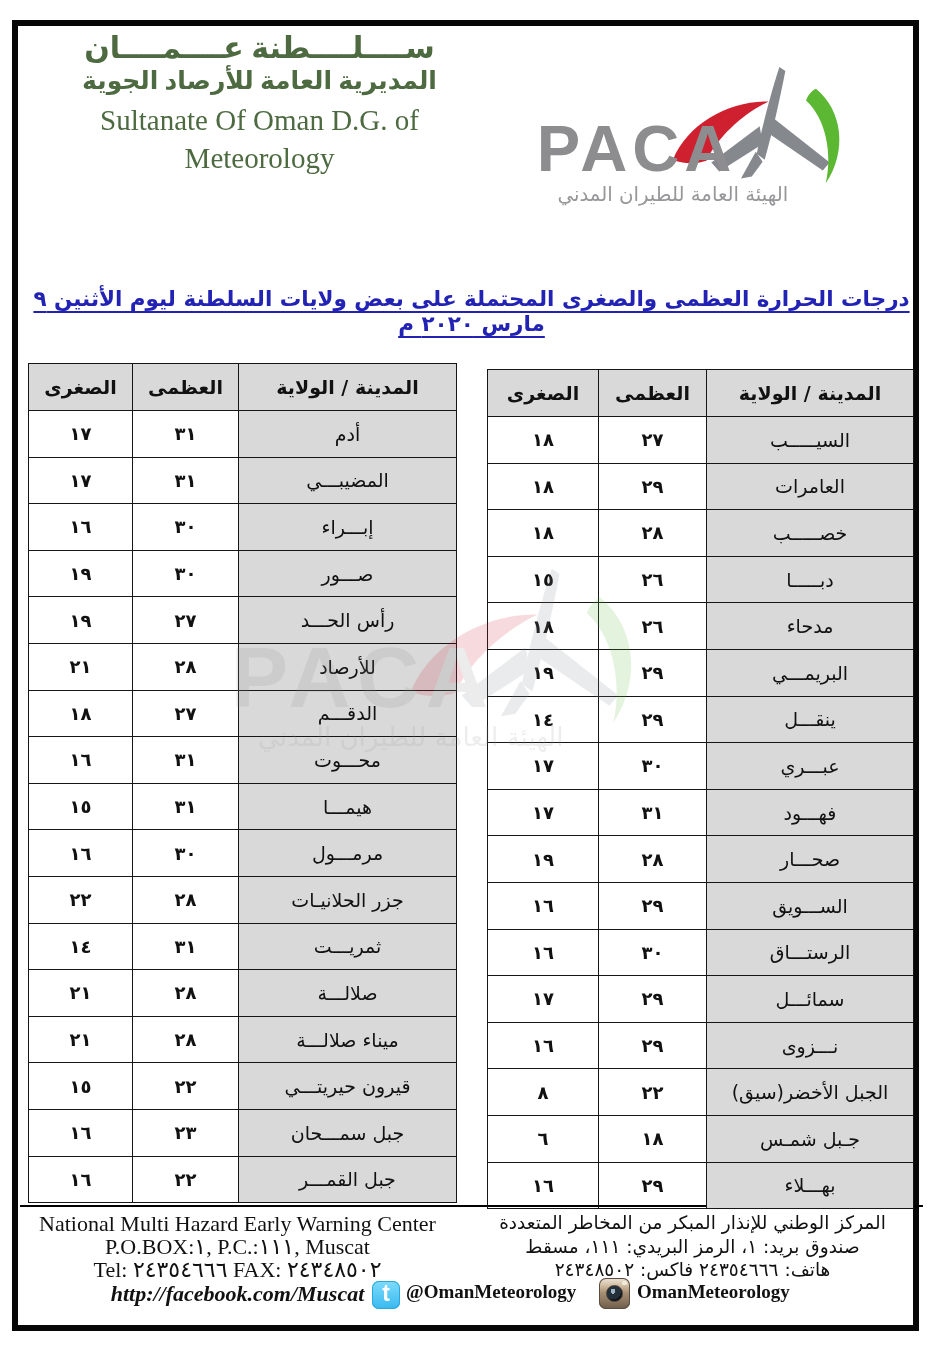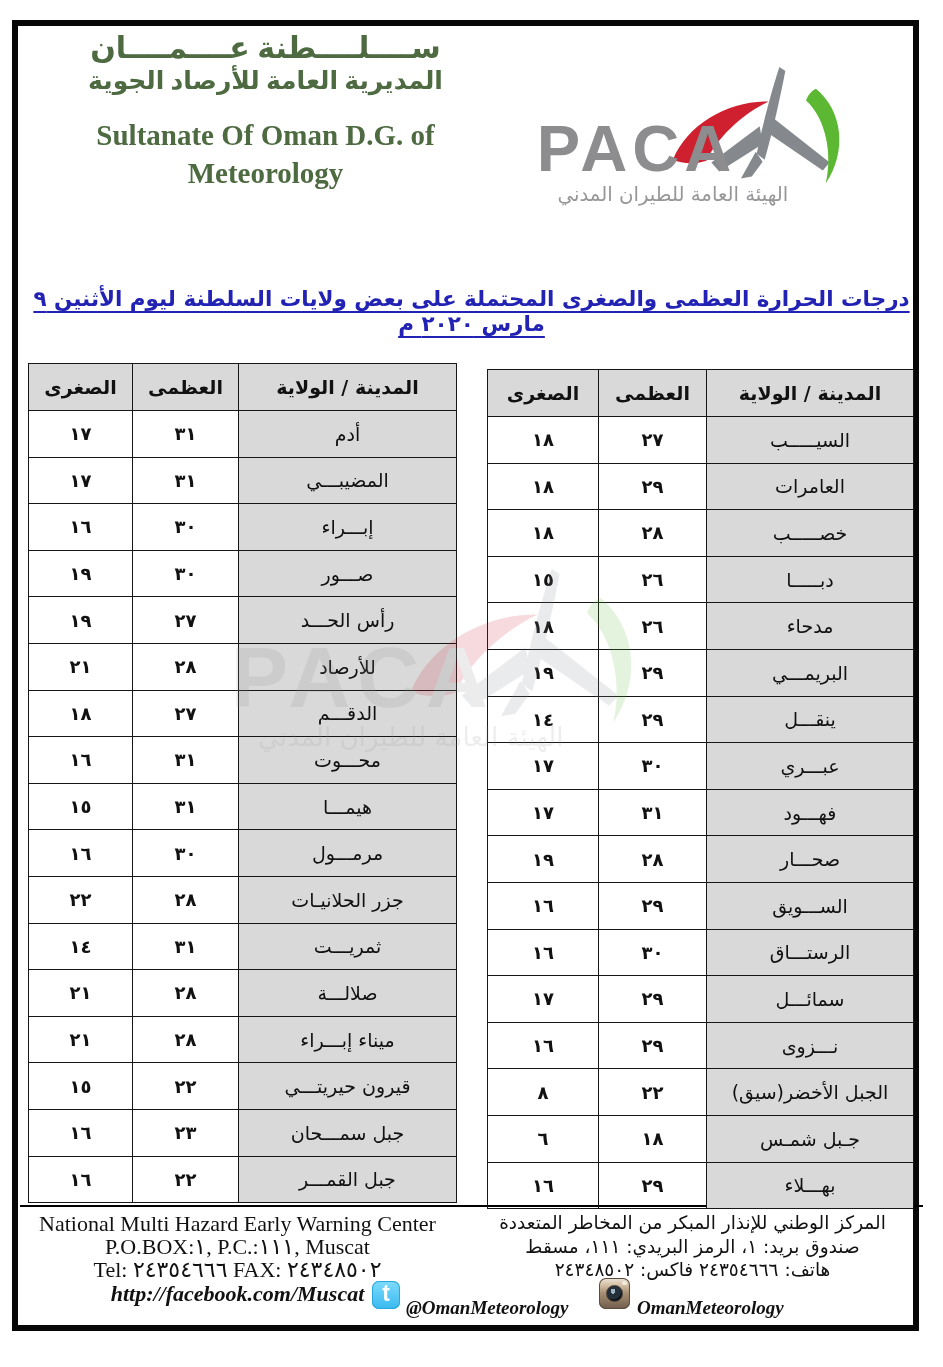--- a/index.html
+++ b/index.html
@@ -13,25 +13,25 @@
     width:943px;height:1367px;position:relative;background:#fff;
     font-family:"Liberation Serif","DejaVu Sans",serif;color:var(--ink);
     overflow:hidden;
   }
   .frame{
     position:absolute;left:12px;top:20px;width:907px;height:1311px;
     border:6px solid #070707;box-sizing:border-box;
   }
   
   .hdr-block{
-    position:absolute;left:58px;top:30px;width:415px;text-align:center;
+    position:absolute;left:52px;top:30px;width:415px;text-align:center;
   }
   .hdr-ar1{direction:rtl;font-weight:bold;font-size:30px;color:var(--green);line-height:1.2;}
   .hdr-ar2{direction:rtl;font-weight:bold;font-size:25px;color:var(--green);margin-top:0;line-height:1.2;}
-  .hdr-en{font-family:"Liberation Serif",serif;font-weight:bold;font-size:29px;color:var(--green);margin-top:20px;line-height:1.32;}
+  .hdr-en{font-family:"Liberation Serif",serif;font-weight:normal;font-size:29px;color:var(--green);margin-top:5px;line-height:1.32;}
   .logo-box{position:absolute;left:525px;top:48px;width:355px;height:175px;}
   
   .main-title{
     position:absolute;left:30px;top:286px;width:883px;text-align:center;direction:rtl;
     font-weight:bold;font-size:21.5px;color:var(--blue);
     text-decoration:underline;text-decoration-thickness:2px;text-underline-offset:5px;
     font-family:"DejaVu Sans",sans-serif;
   }
   
   .wtable{
@@ -64,21 +64,21 @@
   .foot-line{position:absolute;left:20px;top:1205px;width:903px;border-top:2.5px solid #000;}
   .foot-en{
     position:absolute;left:25px;top:1212px;width:425px;text-align:center;
     font-size:22px;line-height:23px;
   }
   .foot-en .fb{font-style:italic;font-weight:bold;margin-top:1px;}
   .foot-ar{
     position:absolute;left:470px;top:1211px;width:445px;direction:rtl;text-align:center;
     font-size:18.5px;line-height:23.5px;font-family:"DejaVu Sans",sans-serif;
   }
-  .handle{position:absolute;font-size:19px;font-style:italic;font-weight:bold;margin-top:16px;}
+  .handle{position:absolute;font-size:19px;font-weight:bold;}
   #tw-handle{left:406px;top:1281px;}
   #ig-handle{left:637px;top:1281px;}
   .tw-icon{
     position:absolute;left:372px;top:1281px;width:28px;height:28px;border-radius:7px;
     background:linear-gradient(180deg,#7edcfb 0%,#39b9f0 100%);
     box-shadow:inset 0 0 0 1px #28a7dd;
   }
   .tw-icon::after{
     content:"t";position:absolute;left:0;top:-2px;width:28px;height:28px;
     color:#fff;font-family:"Liberation Sans",sans-serif;font-weight:bold;font-size:23px;
@@ -302,21 +302,21 @@
     <td class="city">ثمريـــت</td>
     <td class="num max">٣١</td>
     <td class="num min">١٤</td>
   </tr>
       <tr>
     <td class="city">صلالـــة</td>
     <td class="num max">٢٨</td>
     <td class="num min">٢١</td>
   </tr>
       <tr>
-    <td class="city">ميناء إبـــراء</td>
+    <td class="city">ميناء صلالـــة</td>
     <td class="num max">٢٨</td>
     <td class="num min">٢١</td>
   </tr>
       <tr>
     <td class="city">قيرون حيريتـــي</td>
     <td class="num max">٢٢</td>
     <td class="num min">١٥</td>
   </tr>
       <tr>
     <td class="city">جبل سمـــحان</td>

